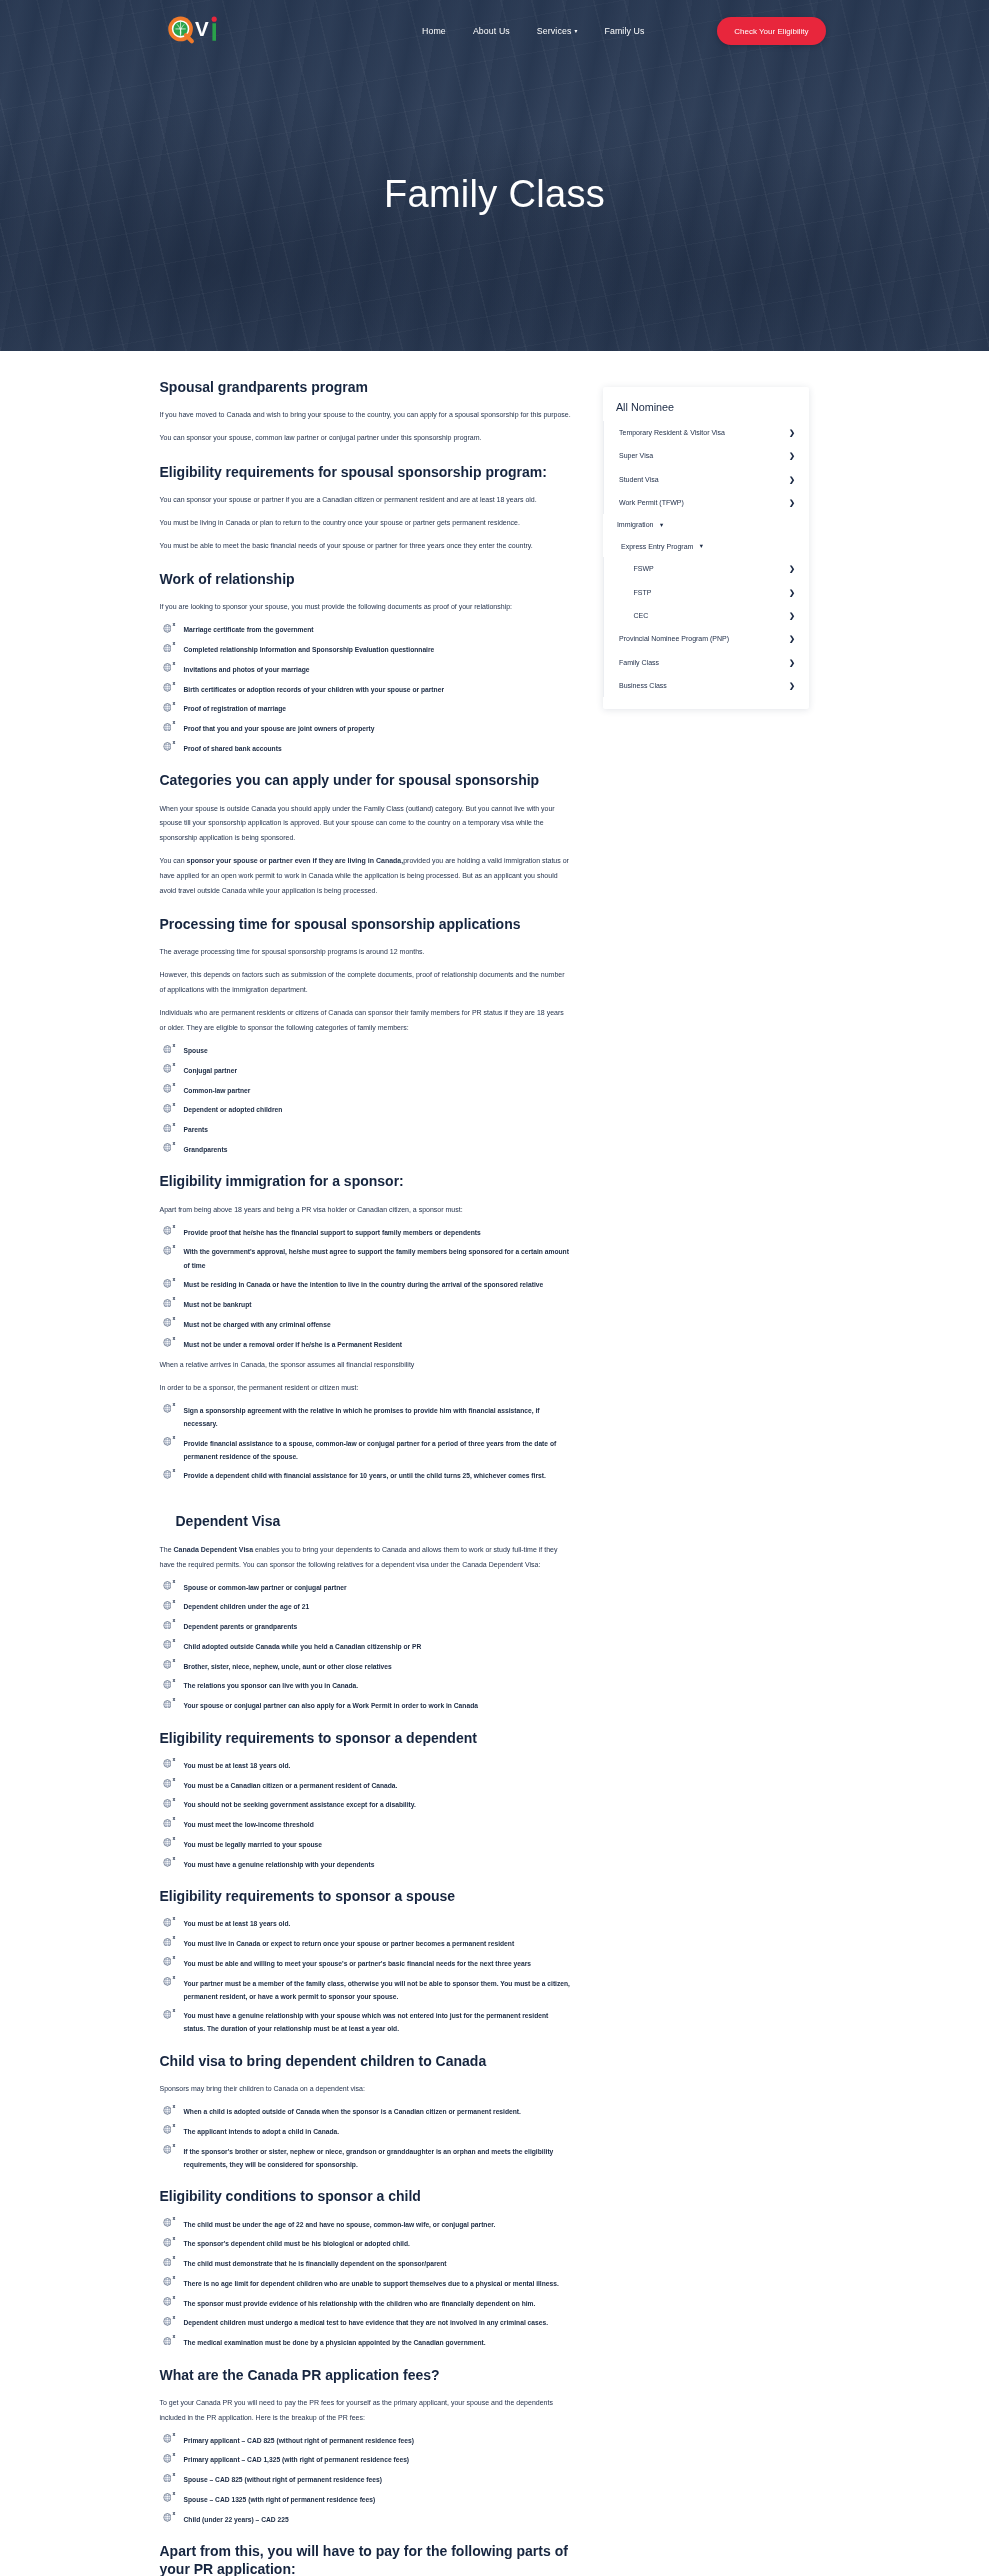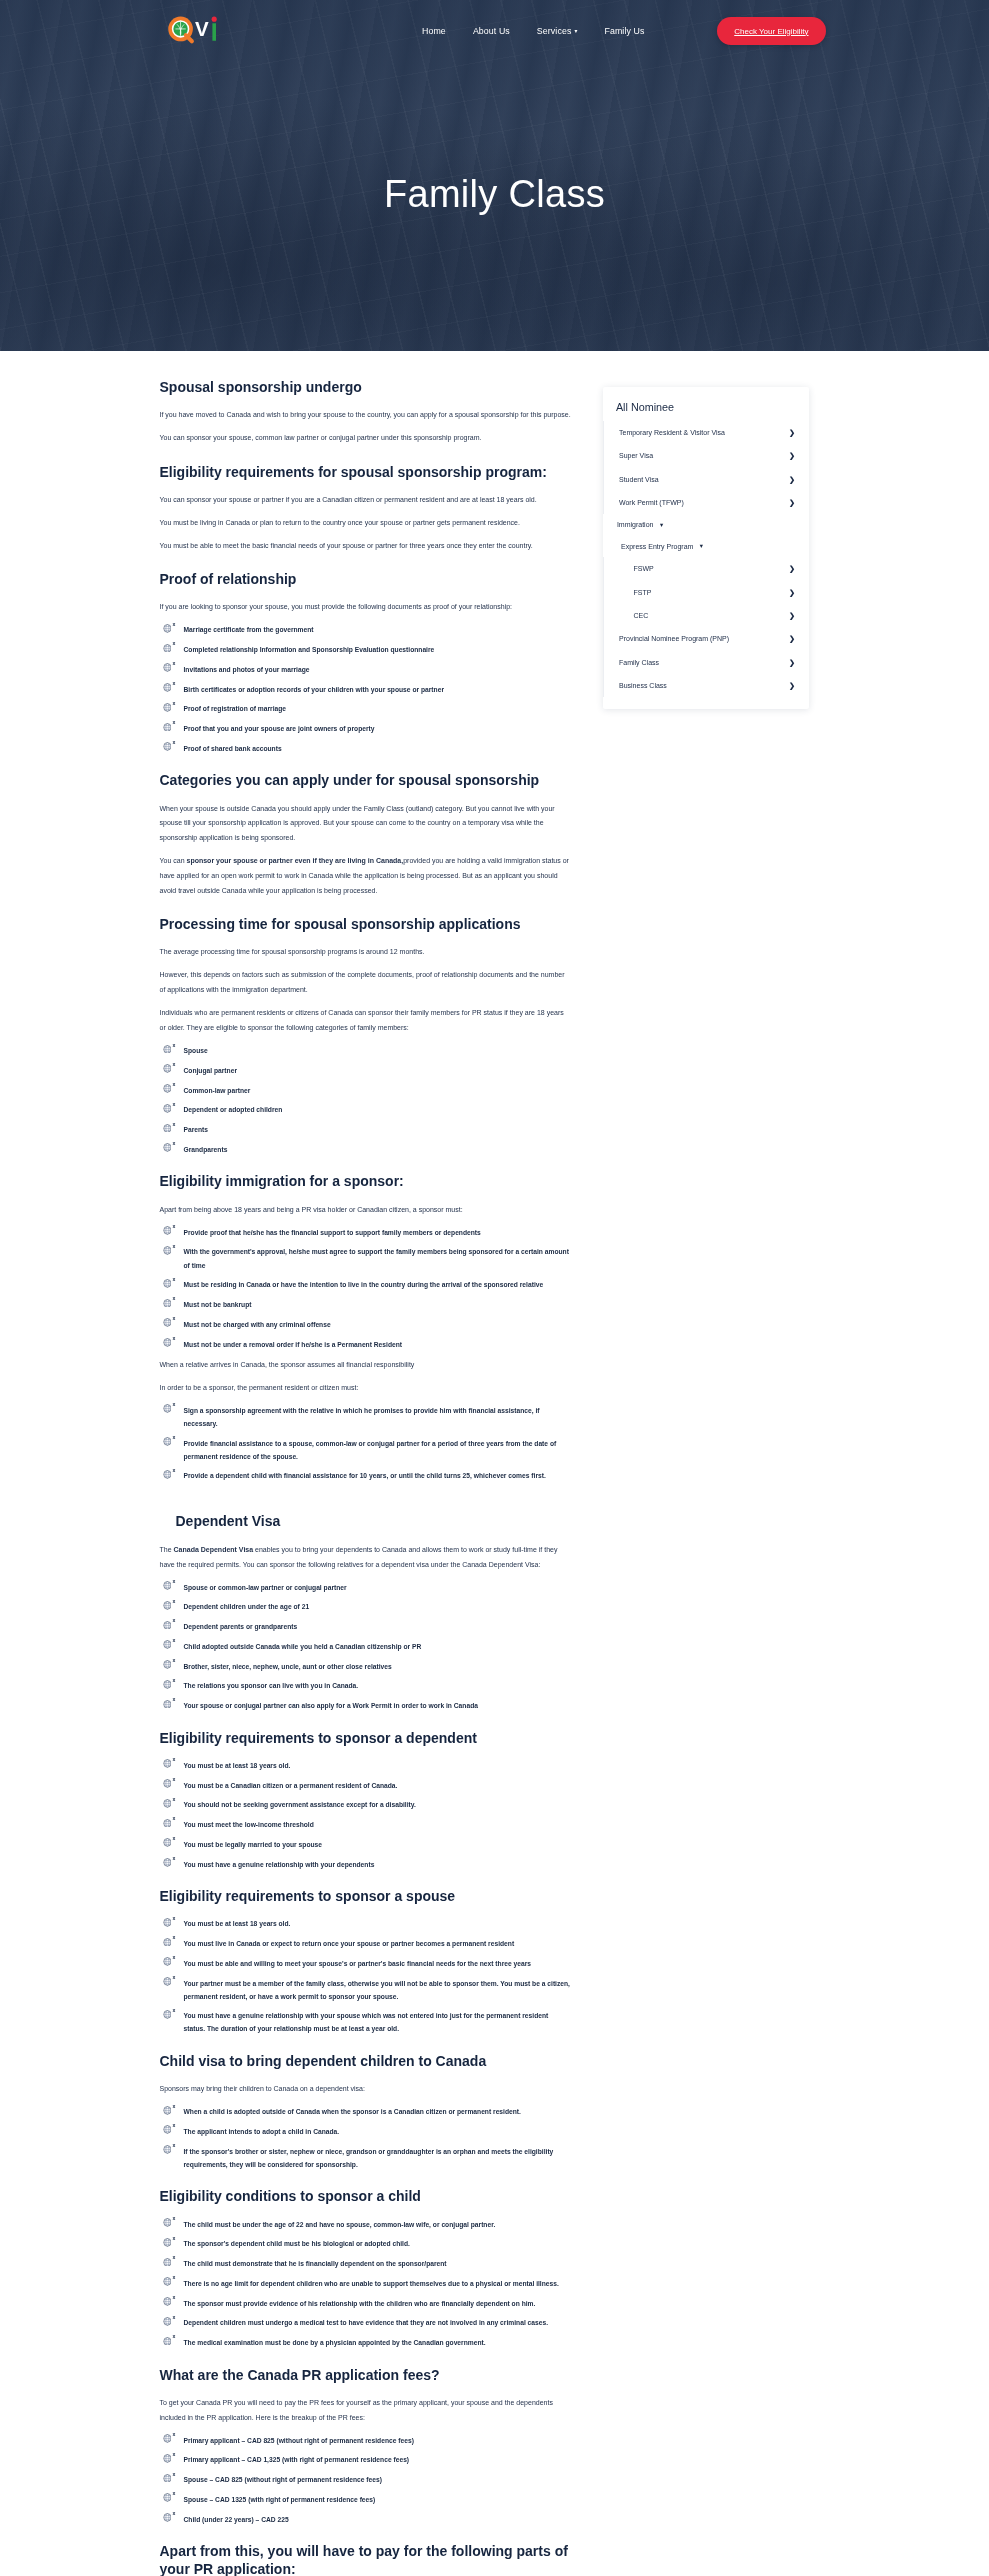--- a/index.html
+++ b/index.html
@@ -69,21 +69,20 @@
     background:#e8263c;
     color:#fff;
     border:none;
     border-radius:14.4px;
     font-size:8px;
     padding:9.8px 17.5px;
     cursor:pointer;
     white-space:nowrap;
     font-family:inherit;
     box-shadow:0 1.5px 5.2px rgba(0,0,0,.18);
-    text-decoration:underline;
   }
 
   .hero-center { position:relative; z-index:5; text-align:center; margin-top:112px; }
   .hero-title { font-size:38px; font-weight:400; color:#ffffff; letter-spacing:0.3px; line-height:1.1; }
   .breadcrumb { margin-top:24px; font-size:12px; color:#ffffff; }
   .breadcrumb .sep { margin:0 6.2px; color:#dfe3ea; }
   .breadcrumb .cur { color:#ef3b4e; }
   .breadcrumb a { color:#fff; text-decoration:none; }
 
   
@@ -204,30 +203,30 @@
   <div class="hero-center">
     <div class="hero-title">Family Class</div>
   </div>
 </div>
 
 <div class="page">
   <div class="container">
 
     <div class="content">
 
-      <h2 class="sec first">Spousal sponsorship undergo</h2>
+      <h2 class="sec first">Spousal grandparents program</h2>
       <p class="body">If you have moved to Canada and wish to bring your spouse to the country, you can apply for a spousal sponsorship for this purpose.</p>
       <p class="body">You can sponsor your spouse, common law partner or conjugal partner under this sponsorship program.</p>
 
       <h2 class="sec">Eligibility requirements for spousal sponsorship program:</h2>
       <p class="body">You can sponsor your spouse or partner if you are a Canadian citizen or permanent resident and are at least 18 years old.</p>
       <p class="body">You must be living in Canada or plan to return to the country once your spouse or partner gets permanent residence.</p>
       <p class="body">You must be able to meet the basic financial needs of your spouse or partner for three years once they enter the country.</p>
 
-      <h2 class="sec">Proof of relationship</h2>
+      <h2 class="sec">Work of relationship</h2>
       <p class="body">If you are looking to sponsor your spouse, you must provide the following documents as proof of your relationship:</p>
       <ul class="blist">
           <li><span class="brokenimg">
               <svg class="glb" width="8.8" height="8.8" viewBox="0 0 17 17">
                 <ellipse cx="8.5" cy="8.5" rx="7" ry="7.5" fill="none" stroke="#2b3a56" stroke-width="1"></ellipse>
                 <ellipse cx="8.5" cy="8.5" rx="3" ry="7.5" fill="none" stroke="#51648a" stroke-width=".7"></ellipse>
                 <path d="M1.5 8.5h14M2.6 4.8h11.8M2.6 12.2h11.8" stroke="#51648a" stroke-width=".7" fill="none"></path>
               </svg>
               <span class="xm">x</span>
             </span><span>Marriage certificate from the government</span></li>

